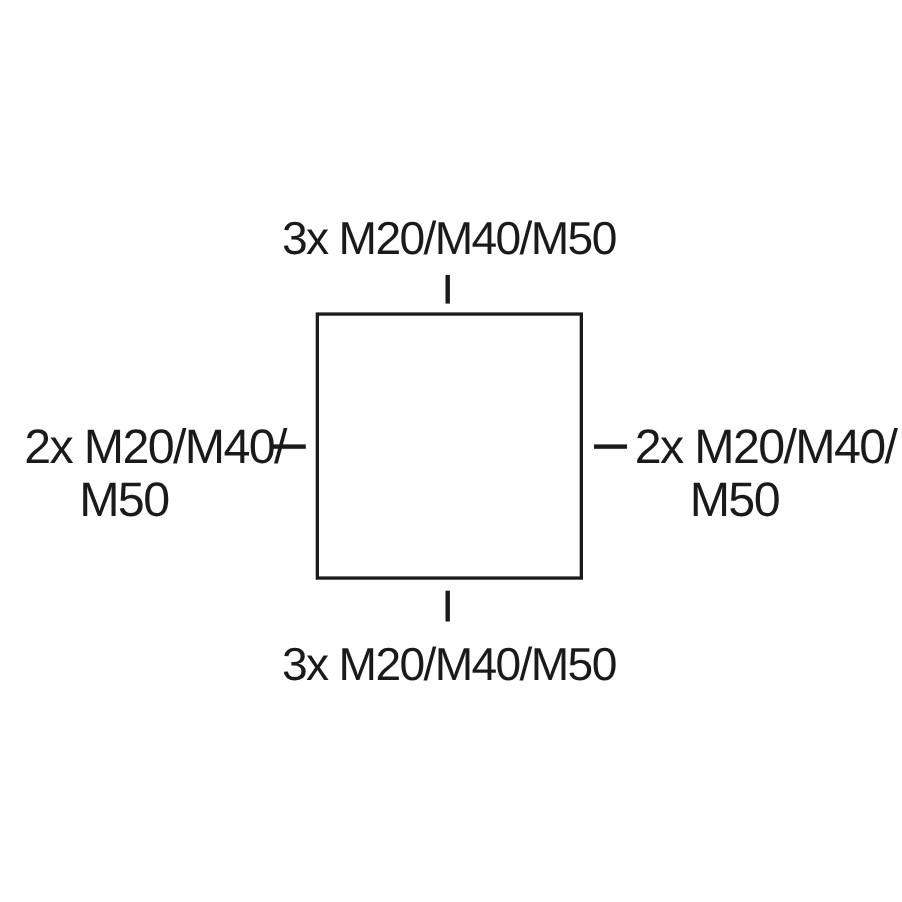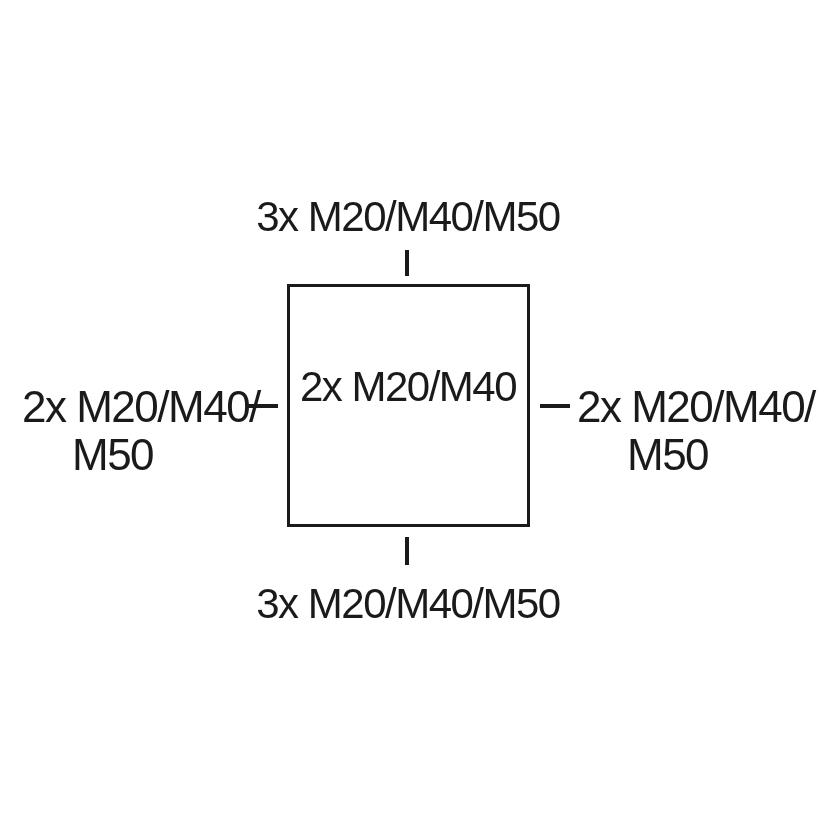--- a/index.html
+++ b/index.html
@@ -92,21 +92,20 @@
 
 <div class="canvas">
 
   <div class="diagram-label centered-x label-top">3x M20/M40/M50</div>
 
   <div class="tick-v tick-top"></div>
 
   <div class="enclosure-box"></div>
 
   <div class="box-text">
-    <div>2x M20/M40</div>
   </div>
 
   <div class="dash-h dash-left"></div>
 
   <div class="side-label side-label-left">
     <div>2x M20/M40/</div>
     <div class="wrap-line">M50</div>
   </div>
 
   <div class="dash-h dash-right"></div>

